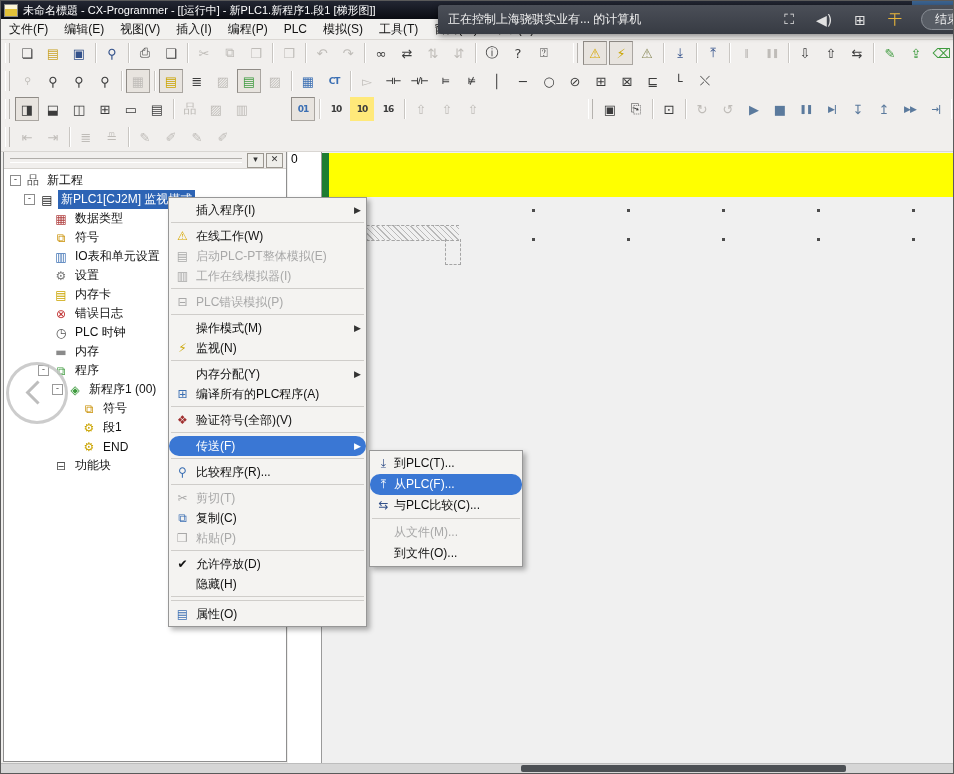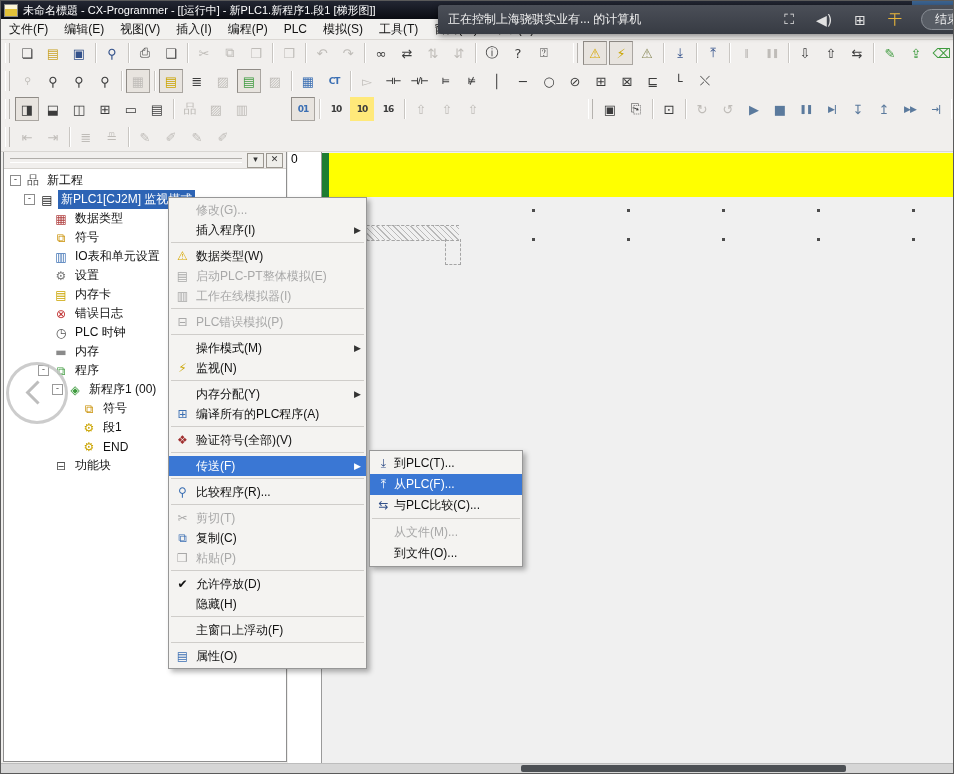--- a/index.html
+++ b/index.html
@@ -64,21 +64,21 @@
   .popup{position:absolute;background:#f4f3f1;border:1px solid #979797;box-shadow:3px 3px 5px rgba(0,0,0,.3);
          padding:2px 0;z-index:80;}
   #context-menu{left:167px;top:196px;width:197px;}
   #submenu{left:368px;top:449px;width:152px;z-index:85;}
   .mitem{position:relative;height:20px;line-height:20px;padding:0 16px 0 27px;font-size:12px;color:#111;
          white-space:nowrap;}
   #submenu .mitem{height:21px;line-height:21px;padding-left:24px;}
   .micon{position:absolute;left:5px;top:0;width:17px;text-align:center;font-family:"DejaVu Sans",sans-serif;}
   .marrow{position:absolute;right:5px;top:0;font-size:9px;color:#333;}
   .mitem.dis{color:#a8a8a8;}
-  .mitem.hl{background:var(--hl);color:#fff;}
+  .mitem.hl{background:var(--hl);color:#fff;border-radius:10px;}
   .mitem.hl .marrow,.mitem.hl .micon{color:#fff;}
   .msep{height:1px;background:#cfcdca;margin:2px 2px 3px 2px;}
   
   .remote{position:absolute;left:437px;top:4px;width:545px;height:29px;border-radius:3px;z-index:95;
           background:linear-gradient(#4b4f58,#373b43);box-shadow:0 2px 6px rgba(0,0,0,.45);
           display:flex;align-items:center;color:#f0f0f0;font-size:12px;padding:0 10px;box-sizing:border-box;}
   .remote .rtext{margin-right:auto;}
   .ov-ic{font-family:"DejaVu Sans",sans-serif;font-size:14px;color:#e2e2e2;margin:0 11px;flex:none;}
   .end-btn{background:#585d65;border:1px solid #8a8f96;border-radius:11px;color:#f2f2f2;font-size:12px;
            padding:1px 13px;margin-left:8px;flex:none;}
@@ -381,24 +381,23 @@
           <span class="grid-dot" style="left: 244px; top: 88px;"></span>
           <span class="grid-dot" style="left: 339px; top: 88px;"></span>
           <span class="grid-dot" style="left: 434px; top: 88px;"></span>
           <span class="grid-dot" style="left: 529px; top: 88px;"></span>
           <span class="grid-dot" style="left: 624px; top: 88px;"></span>
         </div>
     </div>
   </div>
 
   <div class="popup" id="context-menu">
-      <div class="mitem dis"><span>修改(G)...</span></div>
       <div class="mitem"><span>插入程序(I)</span><span class="marrow">▶</span></div>
       <div class="msep"></div>
-      <div class="mitem"><span class="micon" style="color: rgb(216, 168, 0);">⚠</span><span>数据类型(W)</span></div>
+      <div class="mitem"><span class="micon" style="color: rgb(216, 168, 0);">⚠</span><span>在线工作(W)</span></div>
       <div class="mitem dis"><span class="micon">▤</span><span>启动PLC-PT整体模拟(E)</span></div>
       <div class="mitem dis"><span class="micon">▥</span><span>工作在线模拟器(I)</span></div>
       <div class="msep"></div>
       <div class="mitem dis"><span class="micon">⊟</span><span>PLC错误模拟(P)</span></div>
       <div class="msep"></div>
       <div class="mitem"><span>操作模式(M)</span><span class="marrow">▶</span></div>
       <div class="mitem"><span class="micon" style="color: rgb(202, 164, 0);">⚡</span><span>监视(N)</span></div>
       <div class="msep"></div>
       <div class="mitem"><span>内存分配(Y)</span><span class="marrow">▶</span></div>
       <div class="mitem"><span class="micon" style="color: rgb(59, 111, 179);">⊞</span><span>编译所有的PLC程序(A)</span></div>
@@ -409,21 +408,20 @@
       <div class="msep"></div>
       <div class="mitem"><span class="micon" style="color: rgb(59, 111, 179);">⚲</span><span>比较程序(R)...</span></div>
       <div class="msep"></div>
       <div class="mitem dis"><span class="micon">✂</span><span>剪切(T)</span></div>
       <div class="mitem"><span class="micon" style="color: rgb(59, 111, 179);">⧉</span><span>复制(C)</span></div>
       <div class="mitem dis"><span class="micon">❒</span><span>粘贴(P)</span></div>
       <div class="msep"></div>
       <div class="mitem"><span class="micon">✔</span><span>允许停放(D)</span></div>
       <div class="mitem"><span>隐藏(H)</span></div>
       <div class="msep"></div>
-      <div class="mitem"><span>主窗口上浮动(F)</span></div>
       <div class="msep"></div>
       <div class="mitem"><span class="micon" style="color: rgb(59, 111, 179);">▤</span><span>属性(O)</span></div>
     </div>
 
   <div class="popup" id="submenu">
       <div class="mitem"><span class="micon" style="color: rgb(51, 81, 138);">⤓</span><span>到PLC(T)...</span></div>
       <div class="mitem hl"><span class="micon">⤒</span><span>从PLC(F)...</span></div>
       <div class="mitem"><span class="micon" style="color: rgb(51, 81, 138);">⇆</span><span>与PLC比较(C)...</span></div>
       <div class="msep"></div>
       <div class="mitem dis"><span>从文件(M)...</span></div>

